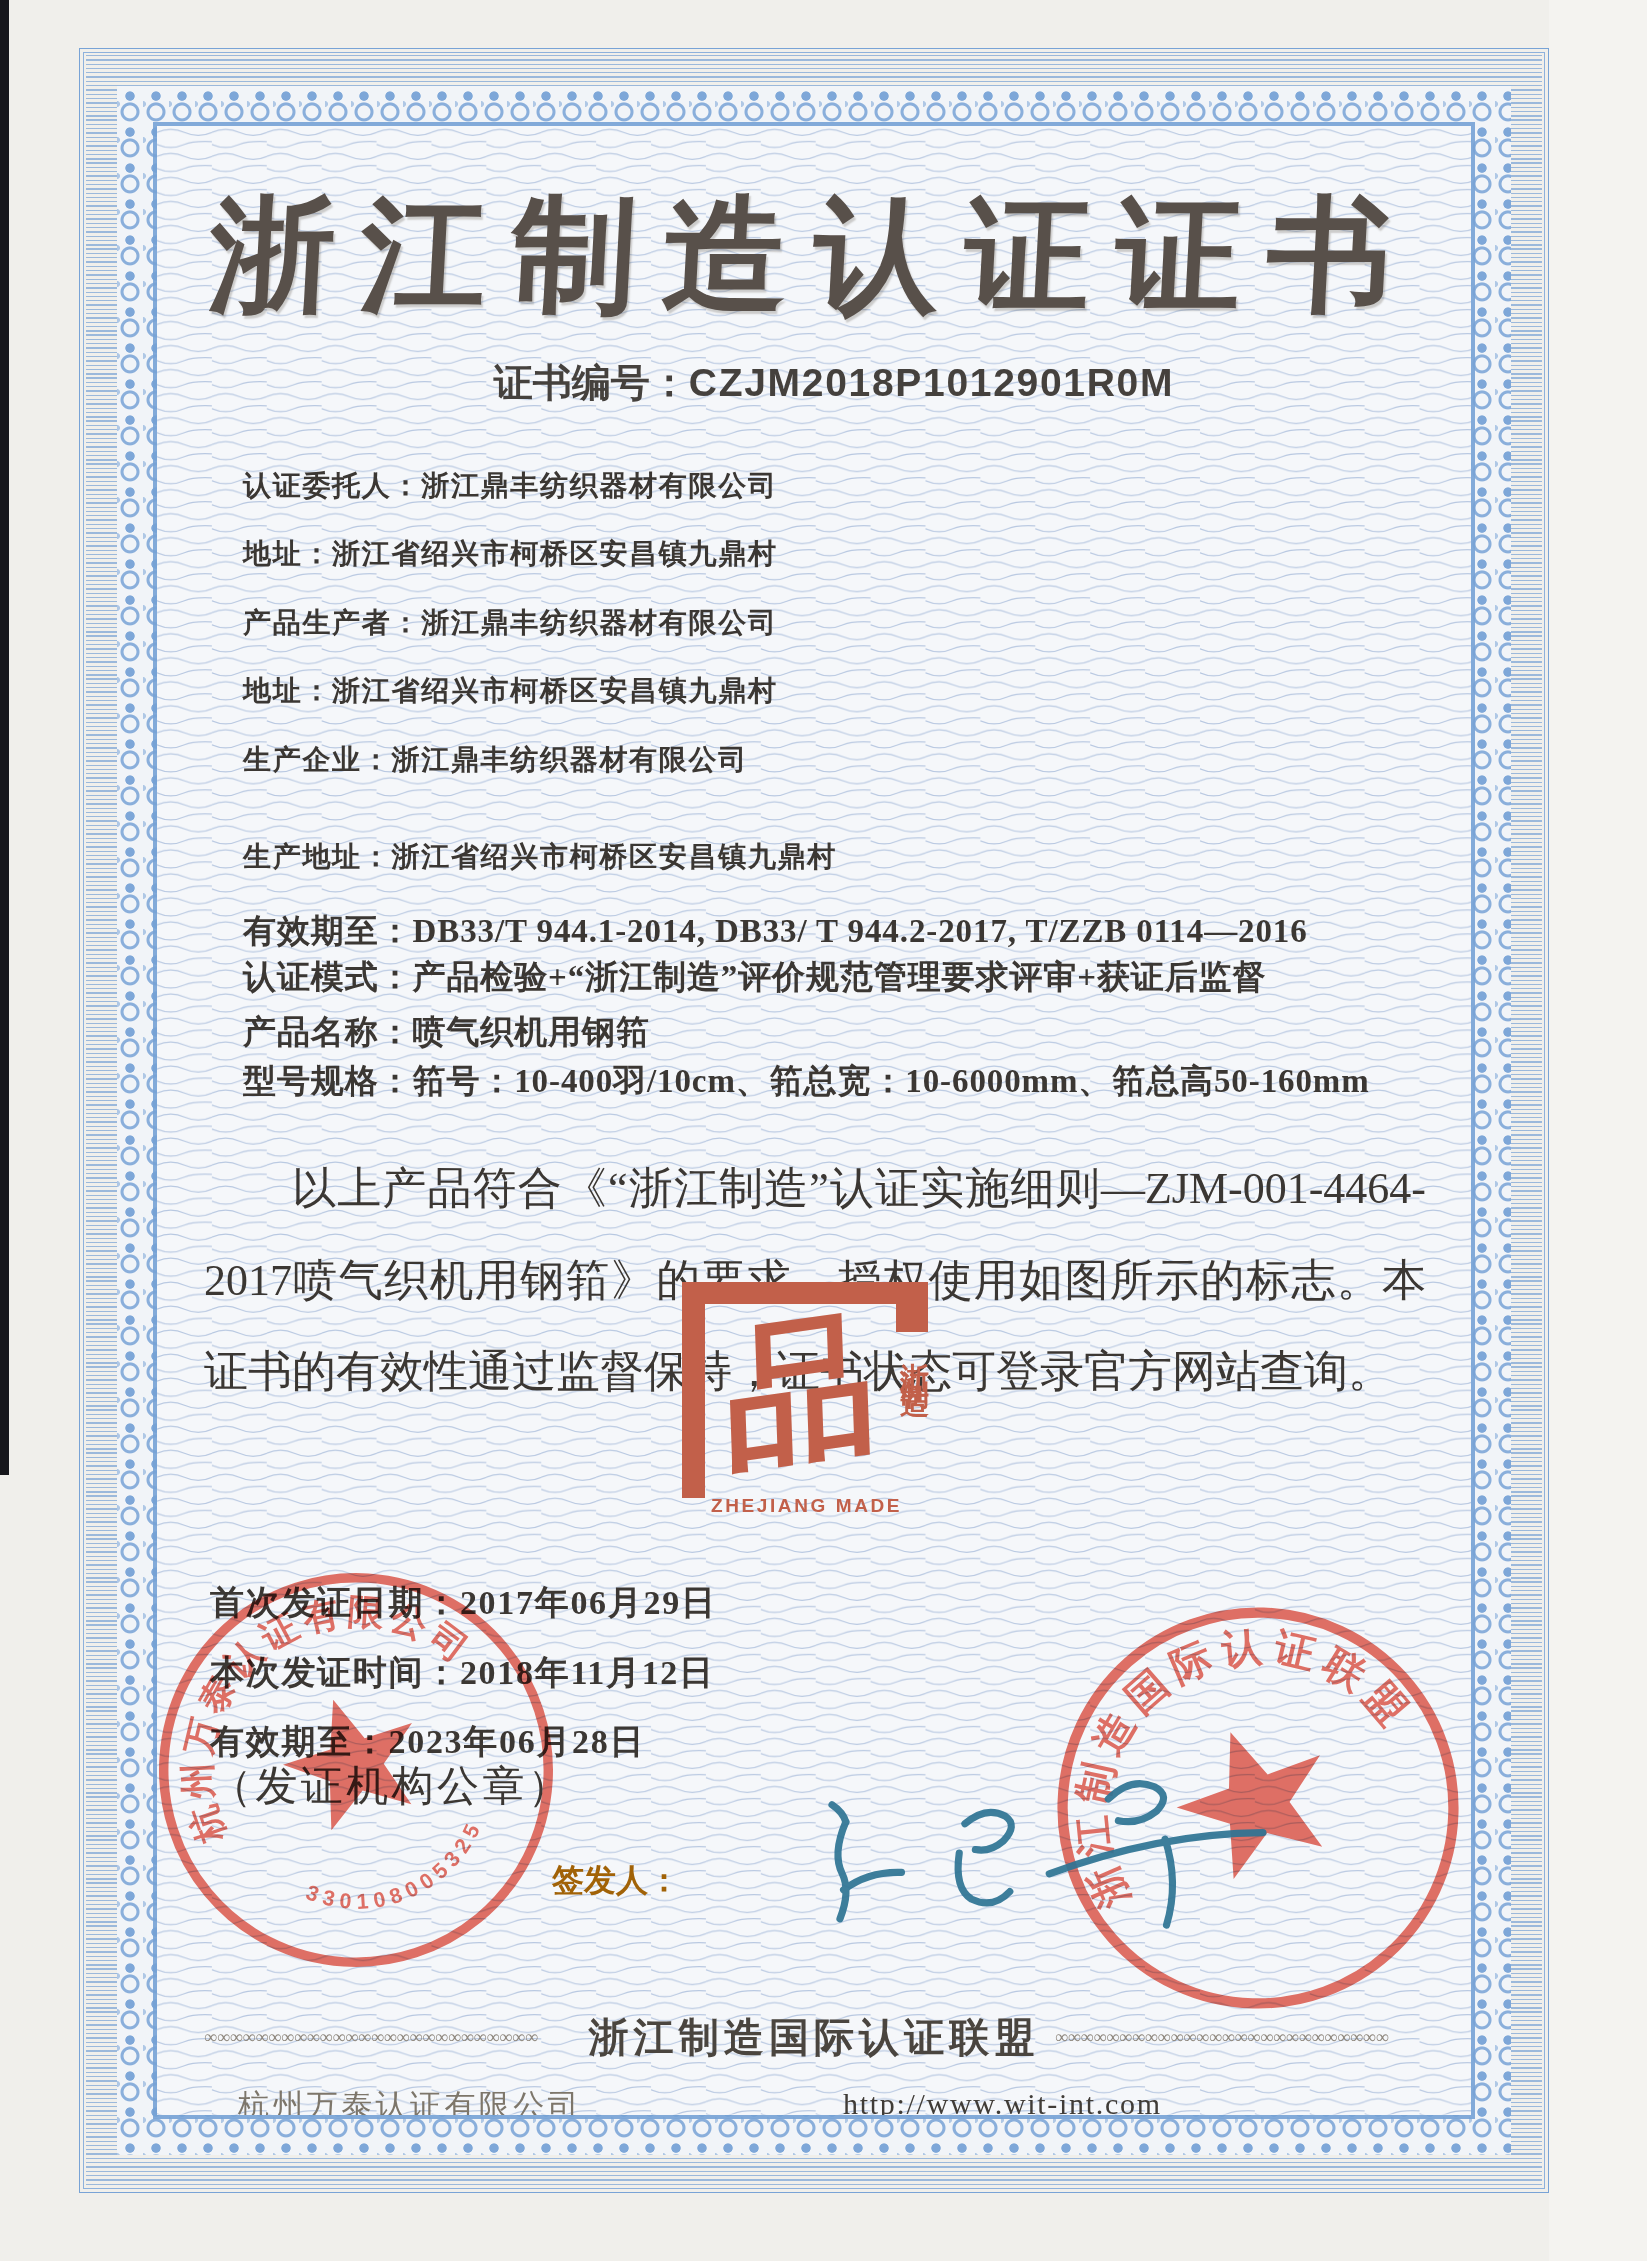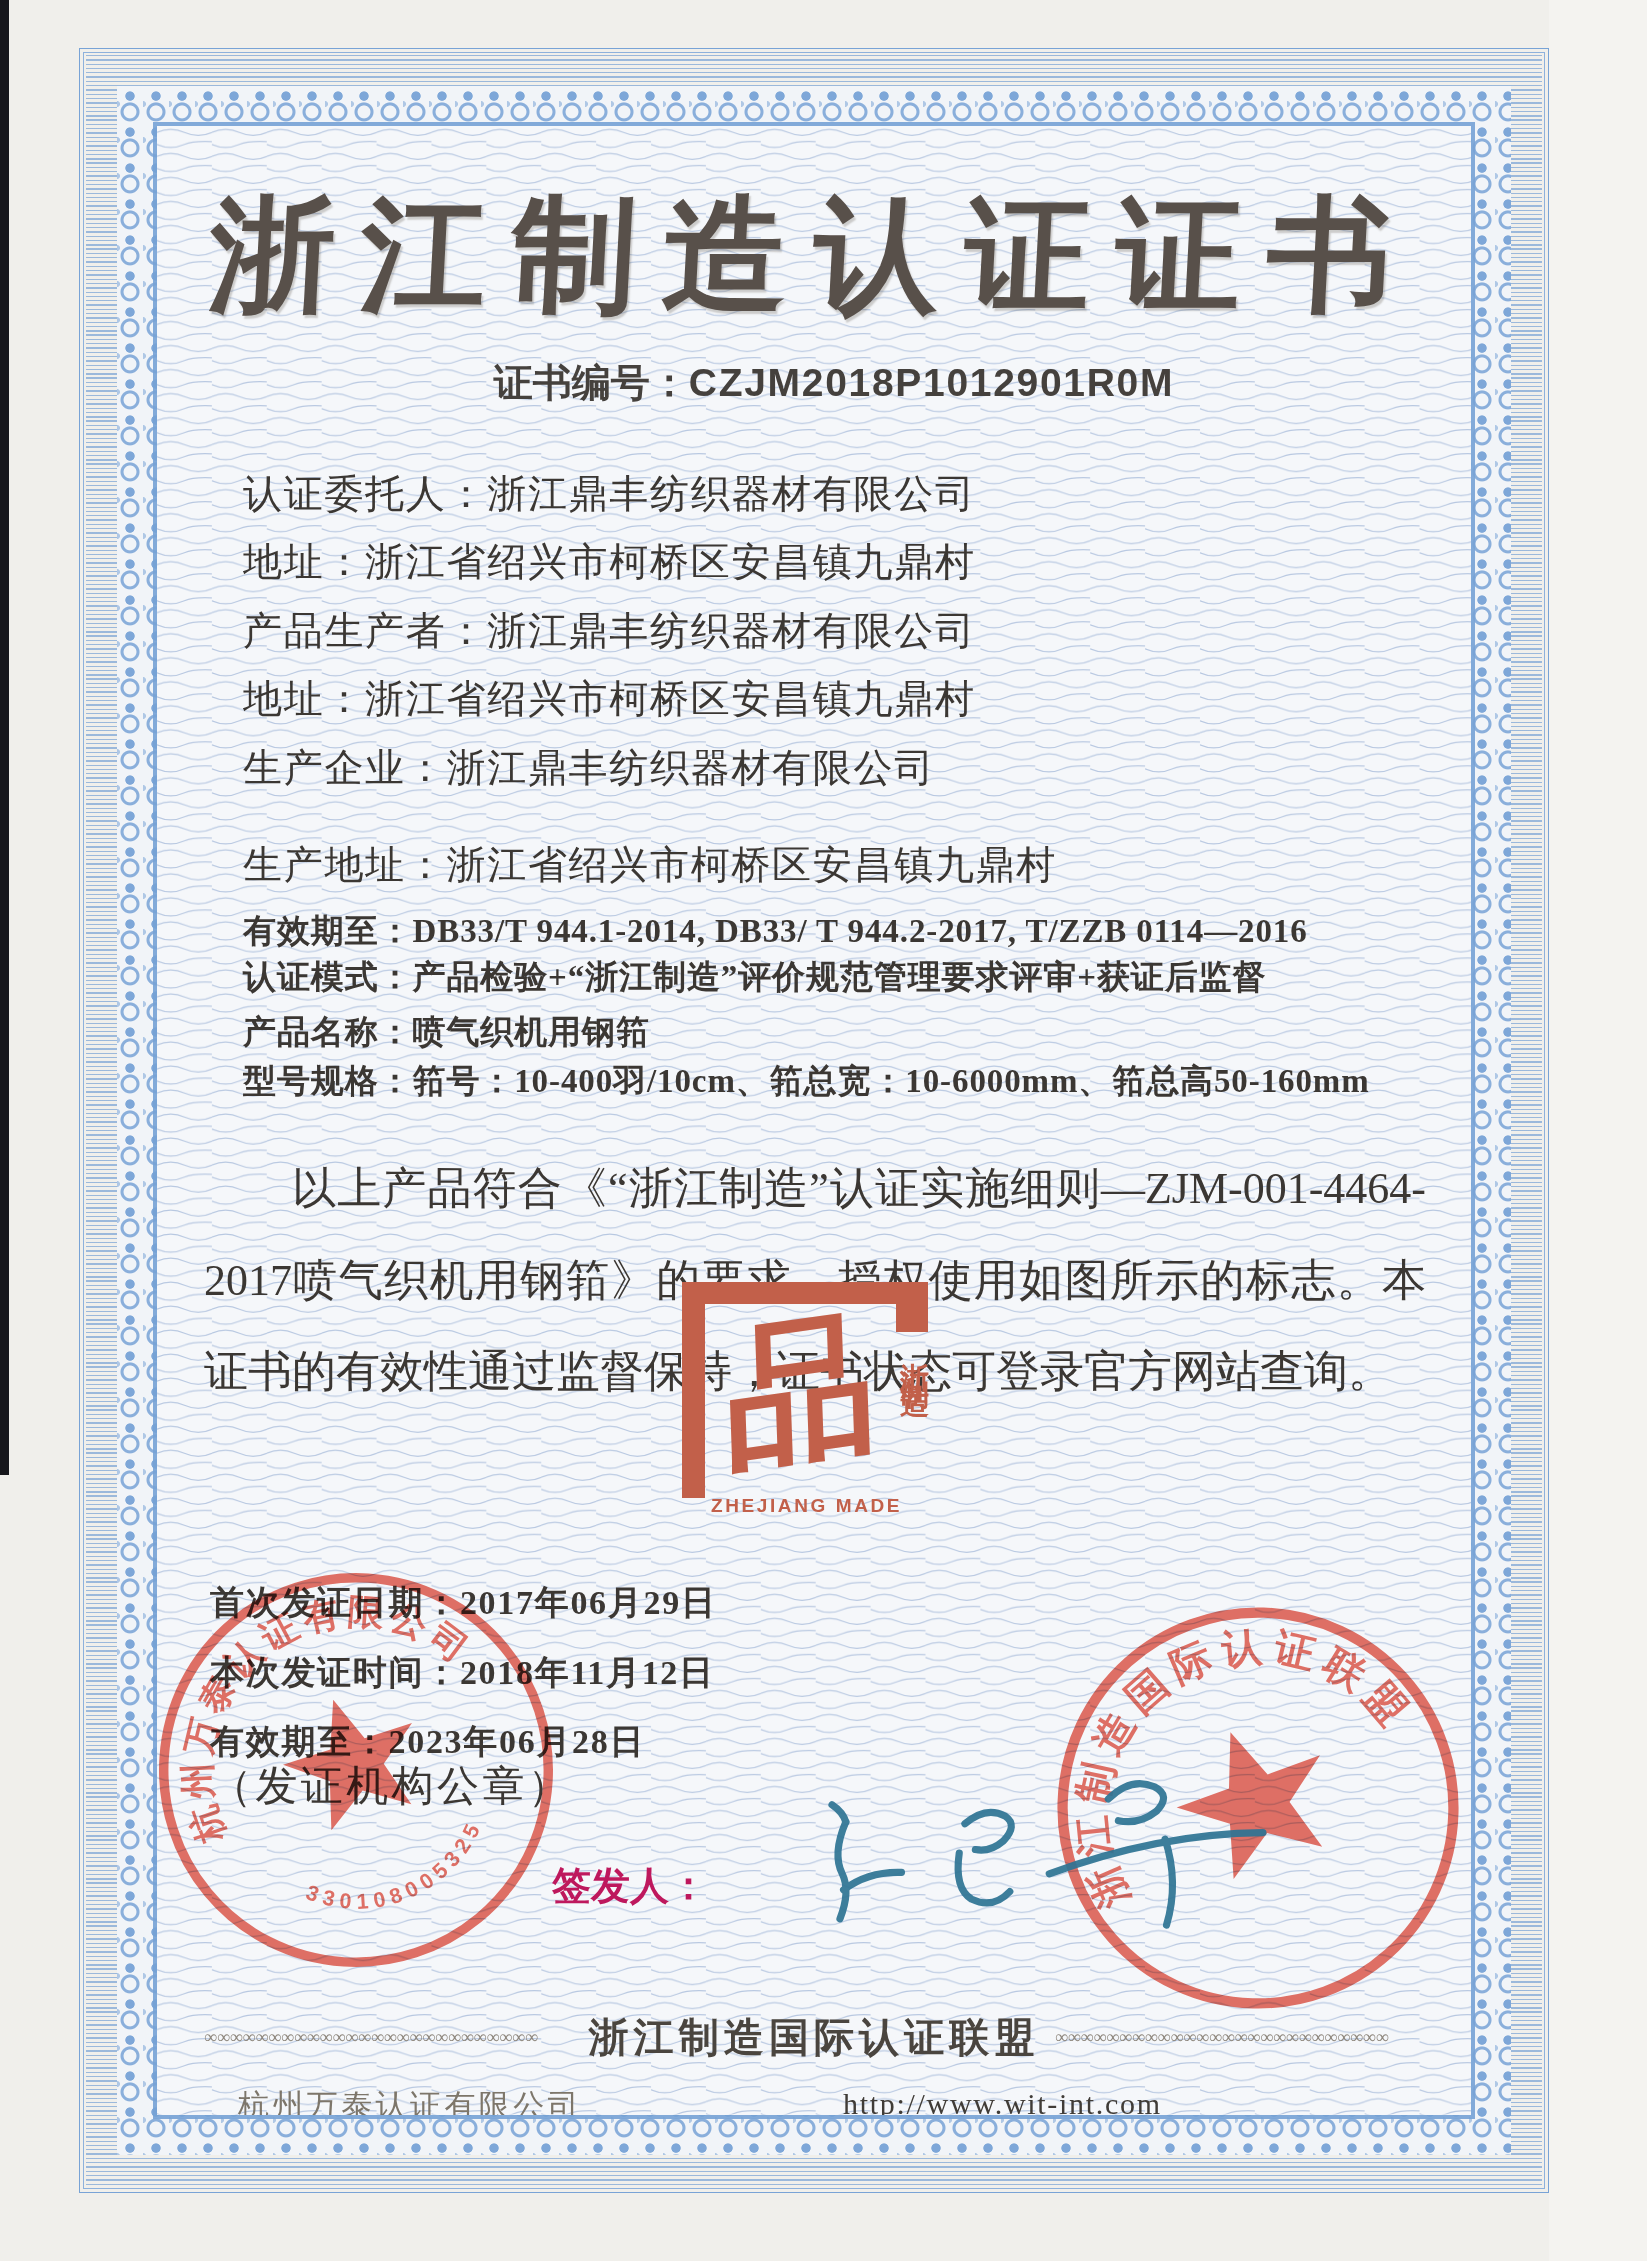--- a/index.html
+++ b/index.html
@@ -26,42 +26,42 @@
 
   .abs{position:absolute;}
 
   
   .title{left:0;right:0;top:47px;text-align:center;font-size:125px;font-weight:bold;
          letter-spacing:26px;color:#58504a;transform:skewX(-3deg);text-shadow:1.7px 2.6px 1.7px rgba(80,70,60,.25);}
   .certno{left:0;right:0;top:230px;text-align:center;font-size:39px;color:#45413d;padding-left:40px;}
   .certno .lab{font-weight:bold;}
   .certno .num{font-family:"Liberation Sans",sans-serif;font-weight:bold;letter-spacing:1.7px;}
 
-  .frow{left:86px;font-size:39px;font-weight:400;color:#3b3733;letter-spacing:1.7px;white-space:nowrap;}
+  .frow{left:86px;font-size:28px;font-weight:700;color:#3b3733;letter-spacing:1.7px;white-space:nowrap;}
   .srow{left:86px;font-size:33px;font-weight:600;color:#3b3733;letter-spacing:0.9px;white-space:nowrap;}
 
   .para{left:47px;width:1222px;top:1017px;font-size:44px;font-weight:500;line-height:2.08;
         text-indent:2em;text-align:justify;color:#3b3733;}
 
   
   .logo{position:absolute;left:682px;top:1282px;width:257px;height:249px;}
   .lg-top{position:absolute;left:0;top:0;width:225px;height:22px;background:#c2604a;}
   .lg-stub{position:absolute;left:214px;top:0;width:32px;height:50px;background:#c2604a;}
   .lg-left{position:absolute;left:0;top:0;width:23px;height:216px;background:#c2604a;}
   .lg-mark{position:absolute;left:24px;top:15.4px;width:189px;height:189px;font-size:153px;line-height:189px;
            text-align:center;color:#c2604a;font-weight:bold;transform:rotate(-8deg) skewX(-6deg);
            font-family:"Liberation Serif",serif;}
   .lg-side{position:absolute;left:213px;top:57px;writing-mode:vertical-rl;font-size:29px;font-weight:bold;
            letter-spacing:8.6px;color:#c2604a;}
   .lg-cap{position:absolute;left:29px;top:213px;font-size:19px;font-weight:bold;letter-spacing:2.6px;
           color:#c2604a;font-family:"Liberation Sans",sans-serif;white-space:nowrap;}
 
   .drow{left:53px;font-size:34px;font-weight:600;color:#3b3733;letter-spacing:1.7px;white-space:nowrap;text-align:right;}
   .sealnote{left:53px;top:1632px;font-size:42px;font-weight:500;color:#3b3733;letter-spacing:3.4px;}
-  .issuer{left:395px;top:1733px;font-size:39px;font-weight:600;color:#be185d;}
+  .issuer{left:395px;top:1733px;font-size:32px;font-weight:600;color:#a16207;}
 
   
   .alliance{left:0;right:0;top:1884px;display:flex;align-items:center;justify-content:center;gap:15.4px;}
   .alliance .head{font-size:40px;font-weight:bold;color:#4a453f;letter-spacing:5.1px;}
   .flourish{font-size:18px;color:#8d867c;letter-spacing:0;white-space:nowrap;overflow:hidden;width:369px;}
   .fbot-company{left:81px;top:1959px;font-size:31px;color:#7d766a;letter-spacing:3.4px;}
   .fbot-url{left:686px;top:1961px;font-size:30px;color:#403c37;letter-spacing:1.7px;font-weight:500;}
 
   
   .stamp{position:absolute;opacity:.78;mix-blend-mode:multiply;}

